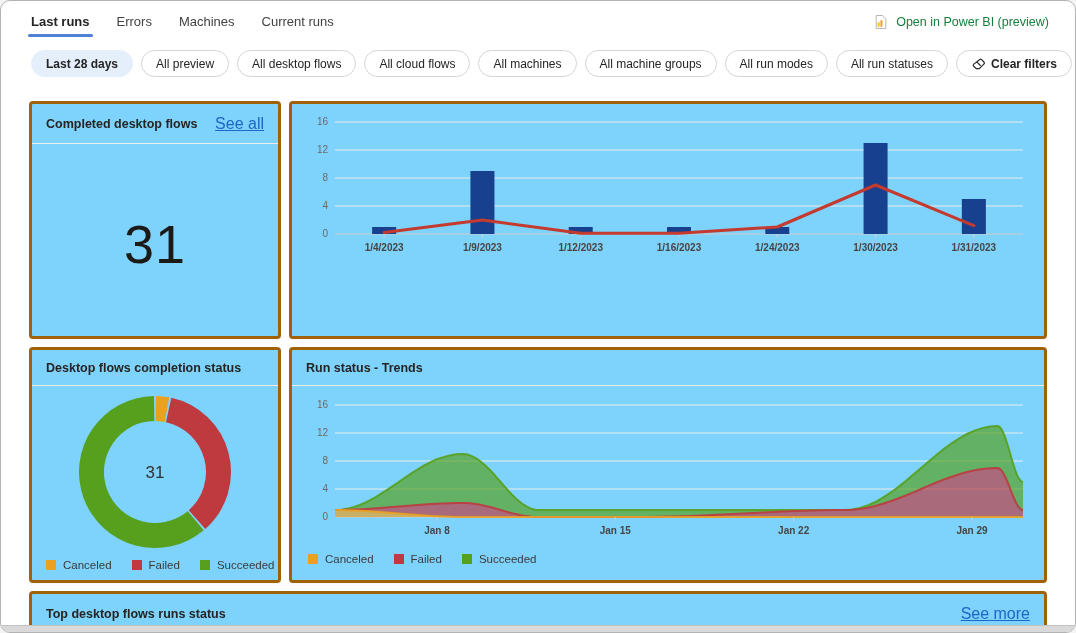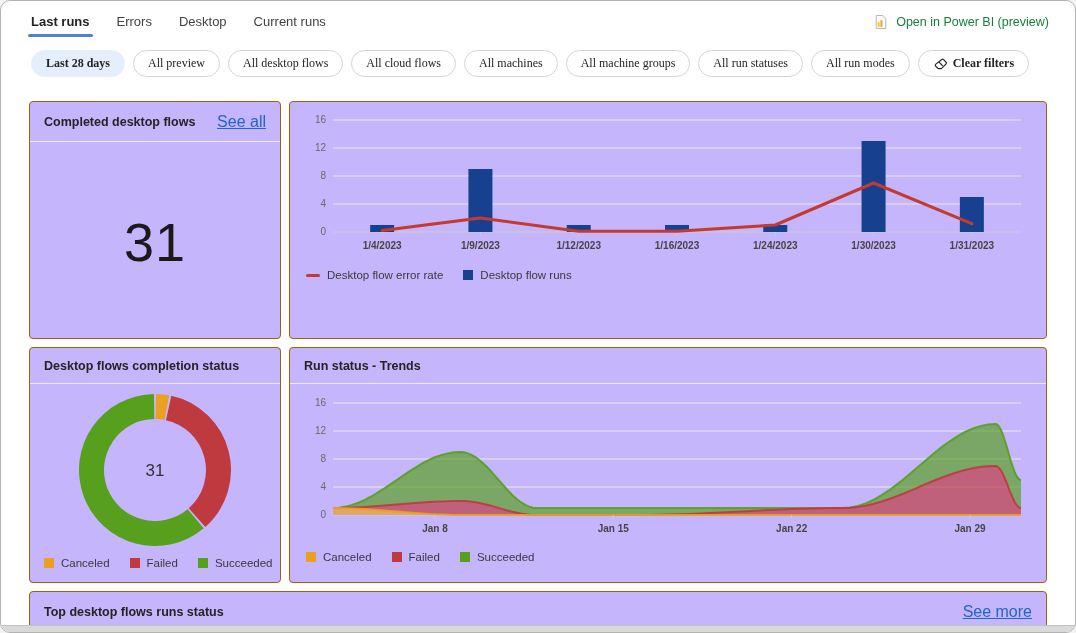--- a/index.html
+++ b/index.html
@@ -11,27 +11,27 @@
   
   .topbar{display:flex;justify-content:space-between;align-items:flex-start;padding:13px 26px 0 30px;}
   .tabs{display:flex;gap:27px;}
   .tab{font-size:13px;color:#424242;padding-bottom:9px;position:relative;cursor:pointer;}
   .tab.active{font-weight:bold;color:#242424;}
   .tab.active::after{content:"";position:absolute;left:-3px;right:-3px;bottom:1px;height:3px;border-radius:2px;background:#4f82d6;}
   .pbi-link{display:flex;align-items:center;gap:7px;font-size:12.5px;color:#15803d;cursor:pointer;}
   
   .filterbar{display:flex;gap:8px;padding:12px 26px 0 30px;align-items:center;}
   .pill{box-sizing:border-box;height:27px;display:flex;align-items:center;gap:6px;border:1px solid #d4d4d4;
-        border-radius:14px;padding:0 14px;font-size:12px;color:#242424;background:#fff;white-space:nowrap;cursor:pointer;font-family:Liberation Serif, serif;}
+        border-radius:14px;padding:0 14px;font-size:12px;color:#242424;background:#fff;white-space:nowrap;cursor:pointer;}
   .pill.selected{background:#e4effb;border-color:#e4effb;font-weight:bold;}
   .pill.clear{font-weight:bold;}
   
   .content{position:absolute;left:28px;right:28px;top:100px;}
   .row{display:flex;gap:8px;margin-bottom:8px;}
-  .card{box-sizing:border-box;background:#c4b5fd;border:1px solid #a16207;border-radius:4px;box-shadow:0 1px 2px rgba(0,0,0,.05);overflow:hidden;}
+  .card{box-sizing:border-box;background:#7dd3fc;border:3px solid #a16207;border-radius:4px;box-shadow:0 1px 2px rgba(0,0,0,.05);overflow:hidden;}
   .card-head{display:flex;justify-content:space-between;align-items:center;padding:11px 14px 10px;border-bottom:1px solid #ededed;}
   .card-title{font-size:12.5px;font-weight:bold;color:#252423;}
   .card-link{font-size:16px;color:#2066c6;text-decoration:underline;cursor:pointer;}
   .card.small{width:252px;flex:none;}
   .card.wide{flex:1;}
   .h238{height:238px;} .h236{height:236px;} .h60{height:60px;}
   .bignum-wrap{height:199px;display:flex;align-items:center;justify-content:center;}
   .bignum{font-size:54px;color:#1b1a19;letter-spacing:1px;}
   .chart-box{margin:5px 9px 0;}
   .legend{display:flex;gap:20px;padding:8px 16px 0;font-size:11.5px;color:#3b3a39;align-items:center;}
@@ -47,43 +47,43 @@
 </style>
 </head>
 <body>
 
 <div class="frame">
 
   <div class="topbar">
     <div class="tabs" id="tabs">
         <div class="tab active">Last runs</div>
         <div class="tab">Errors</div>
-        <div class="tab">Desktop</div>
+        <div class="tab">Machines</div>
         <div class="tab">Current runs</div>
       </div>
     <div class="pbi-link">
       <svg width="16" height="16" viewBox="0 0 16 16">
         <path d="M3.2 1.5h6.6l3 3v10H3.2z" fill="#fff" stroke="#b8b6b4" stroke-width="1"></path>
         <path d="M9.8 1.5l3 3h-3z" fill="#e2e0de"></path>
         <rect x="4.6" y="8.2" width="2.1" height="4.6" fill="#f2c811"></rect>
         <rect x="7.4" y="6.2" width="2.1" height="6.6" fill="#e8a33d"></rect>
       </svg>
       <span>Open in Power BI (preview)</span>
     </div>
   </div>
 
   <div class="filterbar" id="filterbar">
       <div class="pill selected">Last 28 days</div>
       <div class="pill">All preview</div>
       <div class="pill">All desktop flows</div>
       <div class="pill">All cloud flows</div>
       <div class="pill">All machines</div>
       <div class="pill">All machine groups</div>
+      <div class="pill">All run modes</div>
       <div class="pill">All run statuses</div>
-      <div class="pill">All run modes</div>
       <div class="pill clear">
         <svg width="14" height="14" viewBox="0 0 16 16">
           <path d="M9.7 3.1a1.7 1.7 0 0 1 2.4 0l2.6 2.6a1.7 1.7 0 0 1 0 2.4l-5.2 5.2H5.9l-2.7-2.7a1.7 1.7 0 0 1 0-2.4z M6.9 5.9l4.1 4.1" fill="none" stroke="#242424" stroke-width="1.3" stroke-linejoin="round"></path>
         </svg>
         <span>Clear filters</span>
       </div>
     </div>
 
   <div class="content">
 
@@ -128,30 +128,20 @@
               <text x="378" y="142" text-anchor="middle" font-size="10" font-weight="600" fill="#474543">1/16/2023</text>
               <line x1="476.28571428571433" y1="125" x2="476.28571428571433" y2="129" stroke="#cfcdcb" stroke-width="1"></line>
               <text x="476.28571428571433" y="142" text-anchor="middle" font-size="10" font-weight="600" fill="#474543">1/24/2023</text>
               <line x1="574.5714285714286" y1="125" x2="574.5714285714286" y2="129" stroke="#cfcdcb" stroke-width="1"></line>
               <text x="574.5714285714286" y="142" text-anchor="middle" font-size="10" font-weight="600" fill="#474543">1/30/2023</text>
               <line x1="672.8571428571429" y1="125" x2="672.8571428571429" y2="129" stroke="#cfcdcb" stroke-width="1"></line>
               <text x="672.8571428571429" y="142" text-anchor="middle" font-size="10" font-weight="600" fill="#474543">1/31/2023</text>
               <polyline points="83.14285714285714,123.6 181.42857142857144,111 279.7142857142857,124.3 378,124.3 476.28571428571433,118 574.5714285714286,76 672.8571428571429,116.6" fill="none" stroke="#c43a2f" stroke-width="3" stroke-linejoin="round" stroke-linecap="round"></polyline>
             </svg>
         </div>
-        <div class="legend" id="legend-combo">
-            <span class="legend-item">
-              <span class="sw dash" style="background: rgb(196, 58, 47);"></span>
-              <span>Desktop flow error rate</span>
-            </span>
-            <span class="legend-item">
-              <span class="sw" style="background: rgb(23, 65, 143);"></span>
-              <span>Desktop flow runs</span>
-            </span>
-          </div>
       </div>
     </div>
 
     <div class="row">
       <div class="card small h236">
         <div class="card-head">
           <span class="card-title">Desktop flows completion status</span>
         </div>
         <div class="donut-wrap">
           <svg id="chart-donut" width="172" height="166" viewBox="0 0 172 166">

